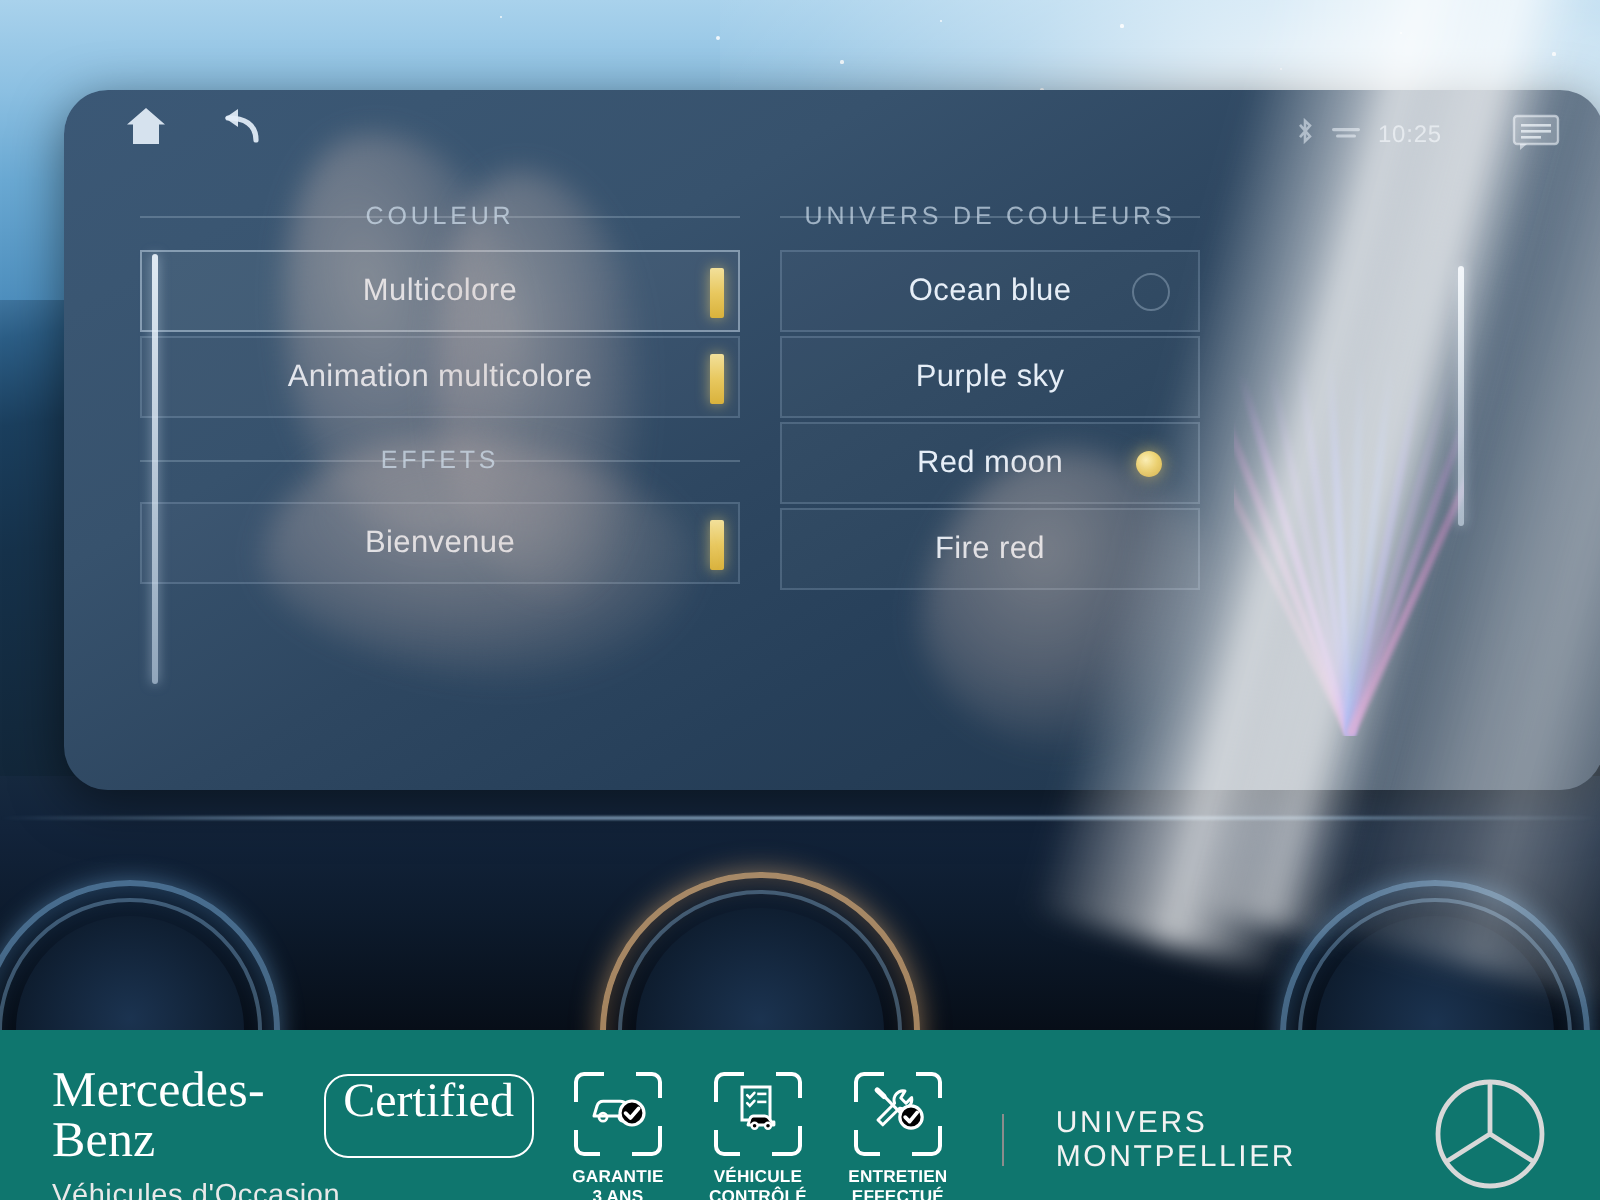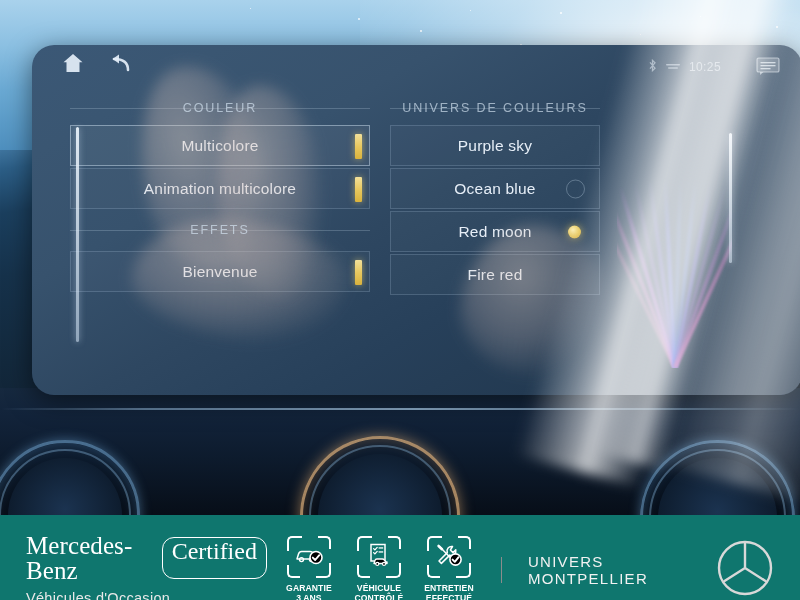--- a/index.html
+++ b/index.html
@@ -319,25 +319,25 @@
           </div>
         </div>
 
         <div class="col colR">
           <div class="section-head">
             <div class="rule"></div>
             <div class="lbl">UNIVERS DE COULEURS</div>
           </div>
 
           <div class="row">
-            <span>Purple sky</span>
-          </div>
-          <div class="row">
             <span>Ocean blue</span>
             <span class="ring"></span>
+          </div>
+          <div class="row">
+            <span>Purple sky</span>
           </div>
           <div class="row">
             <span>Red moon</span>
             <span class="dot"></span>
           </div>
           <div class="row">
             <span>Fire red</span>
           </div>
         </div>
       </div>

